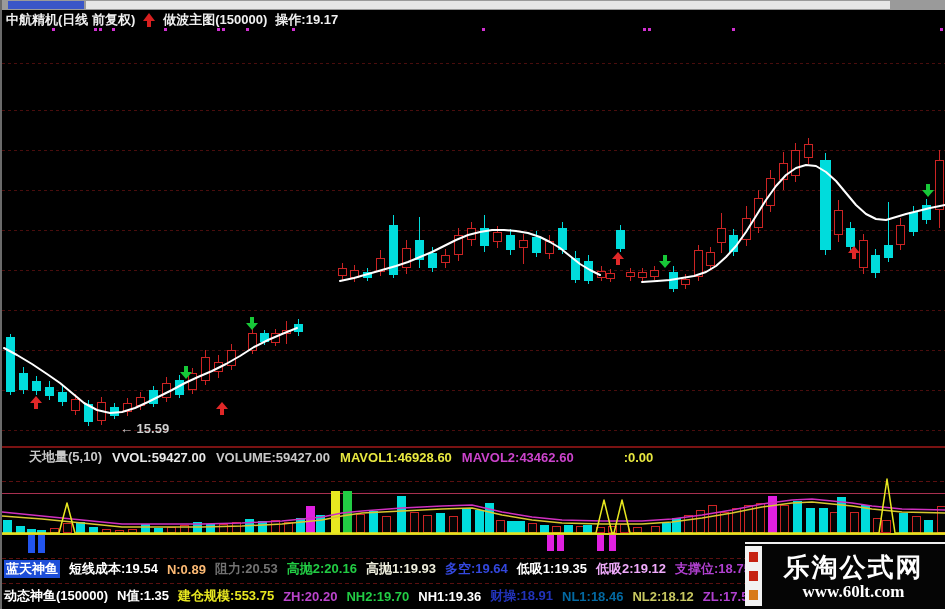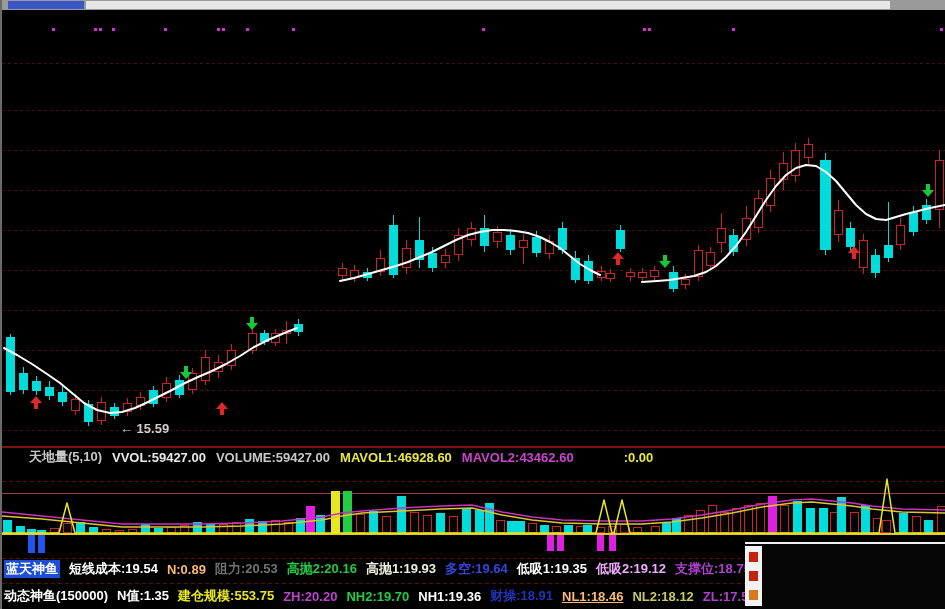--- a/index.html
+++ b/index.html
@@ -58,20 +58,29 @@
 </head>
 <body>
 
 <div class="screen">
 
   <div class="titlebar">
     <div class="tb-blue"></div>
     <div class="tb-light"></div>
   </div>
 
+  <div class="header-row">
+    <span>中航精机(日线 前复权)</span>
+    <span class="hdr-arrow">
+        <span class="tri"></span>
+        <span class="stem"></span>
+      </span>
+    <span>做波主图(150000)</span>
+    <span>操作:19.17</span>
+  </div>
 
   <div class="layer" id="gridlines">
       <div class="grid" style="top: 63px;"></div>
       <div class="grid" style="top: 110px;"></div>
       <div class="grid" style="top: 150px;"></div>
       <div class="grid" style="top: 190px;"></div>
       <div class="grid" style="top: 230px;"></div>
       <div class="grid" style="top: 270px;"></div>
       <div class="grid" style="top: 310px;"></div>
       <div class="grid" style="top: 350px;"></div>
@@ -397,26 +406,30 @@
       <span style="color: rgb(176, 64, 208);">支撑位:18.75</span>
     </div>
   <div class="txtrow" id="row2" style="top:584px;height:24px;gap:9px;">
       <span style="color: rgb(255, 255, 255);">动态神鱼(150000)</span>
       <span style="color: rgb(255, 255, 255);">N值:1.35</span>
       <span style="color: rgb(232, 232, 32);">建仓规模:553.75</span>
       <span style="color: rgb(187, 68, 204);">ZH:20.20</span>
       <span style="color: rgb(34, 204, 68);">NH2:19.70</span>
       <span style="color: rgb(255, 255, 255);">NH1:19.36</span>
       <span style="color: rgb(34, 51, 187);">财操:18.91</span>
-      <span style="color: #fdba74; text-decoration: underline;">NL1:18.46</span>
+      <span style="color: #0369a1;">NL1:18.46</span>
       <span style="color: rgb(200, 200, 96);">NL2:18.12</span>
       <span style="color: rgb(176, 64, 208);">ZL:17.56</span>
     </div>
 
   <div class="watermark">
     <div class="seal">
         <i></i>
         <i></i>
         <i class="orange"></i>
       </div>
+    <div class="wm-text">
+      <div class="wm-line1">乐淘公式网</div>
+      <div class="wm-line2">www.60lt.com</div>
+    </div>
   </div>
 
 </div>
 
 </body></html>

